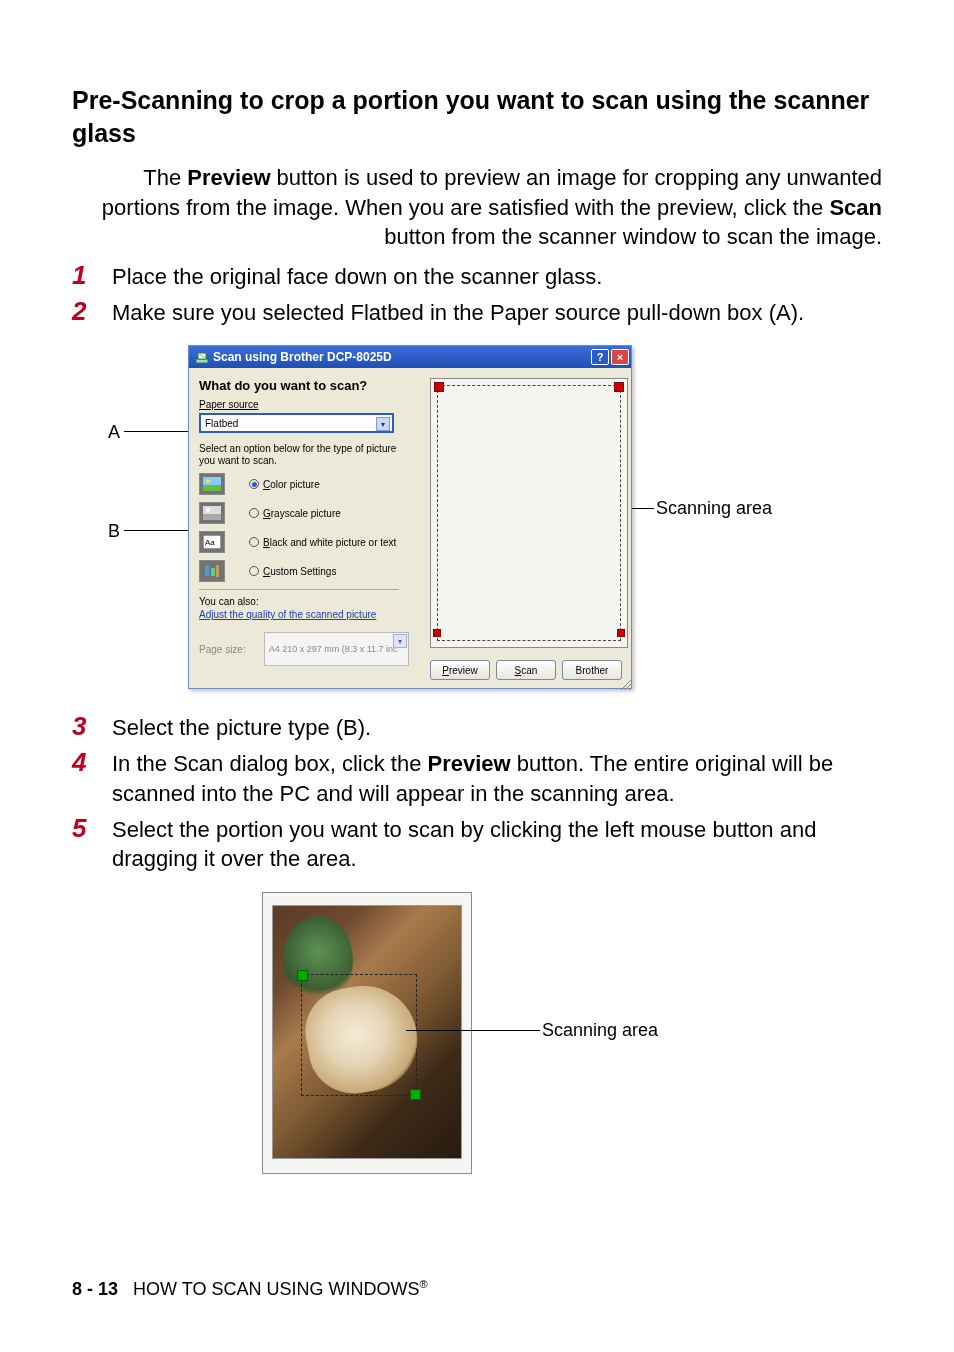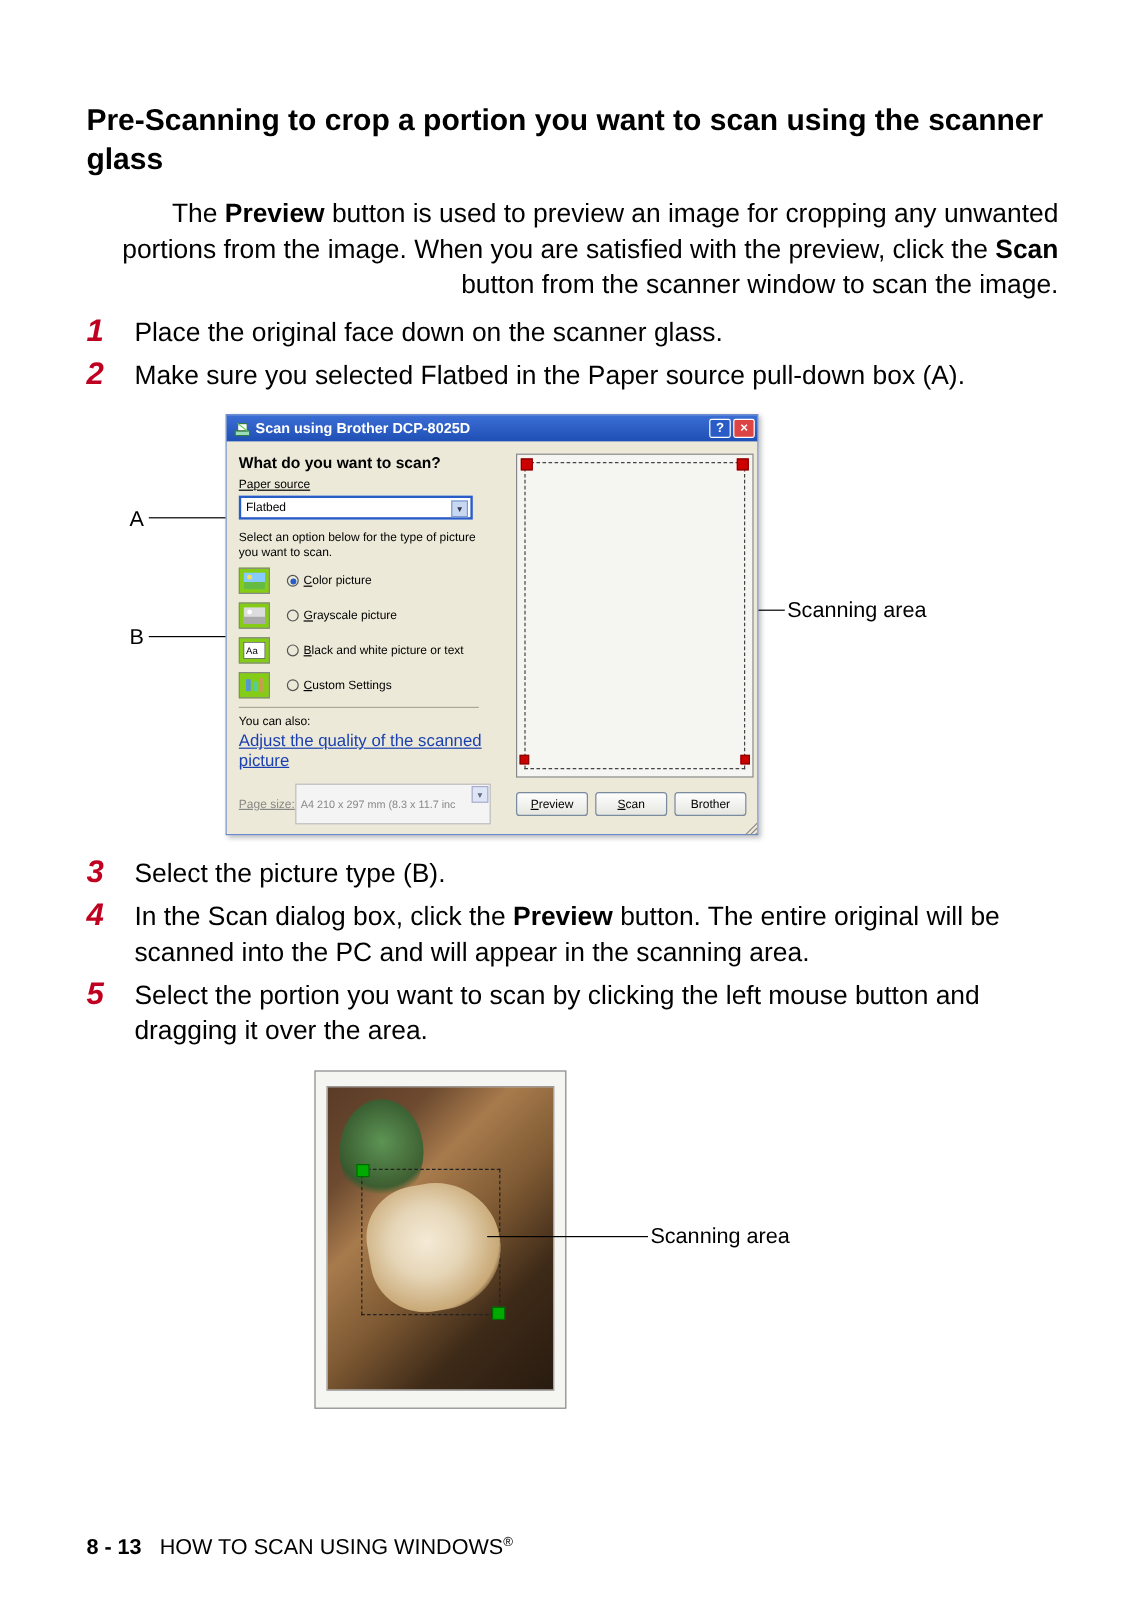--- a/index.html
+++ b/index.html
@@ -21,31 +21,31 @@
   .titlebar .help { background: #2a5cc7; }
   .titlebar .close { background: #d44; }
   .win-body { display: flex; padding: 10px 8px 8px 10px; background: #ece9d8; gap: 15px; }
   .left-pane { width: 210px; flex-shrink: 0; }
   .q { font-size: 13px; font-weight: bold; margin-bottom: 6px; }
   .lbl-small { font-size: 10px; text-decoration: underline; margin-bottom: 3px; display: block; }
   .combo { width: 195px; height: 20px; border: 2px solid #2a5cc7; background: #fff; display: flex; align-items: center; padding: 0 4px; font-size: 10px; position: relative; }
   .combo .arrow { position: absolute; right: 2px; top: 2px; width: 14px; height: 14px; background: #c8d8f0; border: 1px solid #7a9ad0; display:flex; align-items:center; justify-content:center; font-size:8px; color:#335; }
   .sel-text { font-size: 10px; margin: 10px 0 6px 0; width: 200px; line-height: 1.2; }
   .opt-row { display: flex; align-items: center; margin-bottom: 7px; height: 22px; }
-  .thumb { width: 26px; height: 22px; border: 1px solid #888; background: #84cc16; margin-right: 14px; display:flex; align-items:center; justify-content:center; }
+  .thumb { width: 26px; height: 22px; border: 1px solid #888; background: #737373; margin-right: 24px; display:flex; align-items:center; justify-content:center; }
   .thumb svg { width: 18px; height: 14px; }
   .radio { width: 10px; height: 10px; border: 1px solid #555; border-radius: 50%; margin-right: 4px; display:inline-flex; align-items:center; justify-content:center; }
   .radio.sel::after { content:''; width:5px; height:5px; background:#2a5cc7; border-radius:50%; }
   .opt-label { font-size: 10px; }
   .opt-label u { text-decoration: underline; }
   .sep { border-top: 1px solid #aca899; margin: 4px 0 6px 0; width: 200px; }
   .youcan { font-size: 10px; }
-  .link { font-size: 14px; color: #1a3fb0; text-decoration: underline; display: block; margin: 2px 0 12px 0; }
+  .link { font-size: 10px; color: #1a3fb0; text-decoration: underline; display: block; margin: 2px 0 12px 0; }
   .page-size-row { display:flex; align-items:center; font-size:10px; color:#888; }
-  .page-size-row .pslabel { margin-right: 0; text-decoration: underline; }
+  .page-size-row .pslabel { margin-right: 18px; }
   .ps-combo { flex:1; height: 34px; border: 1px solid #bbb; background: #f4f4f4; color:#888; font-size: 9px; padding: 0 4px; display:flex; align-items:center; position: relative; }
   .ps-combo .arrow { position:absolute; right:1px; top:1px; width:14px; height:14px; background:#dde6f5; border:1px solid #aac; font-size:8px; display:flex; align-items:center; justify-content:center; color:#668; }
   .right-pane { flex: 1; margin-left: 6px; display:flex; flex-direction:column; }
   .preview-box { border: 1px solid #888; background: #f5f5f2; width: 198px; height: 270px; position: relative; }
   .preview-dashed { position:absolute; left:6px; top:6px; right:6px; bottom:6px; border: 1px dashed #444; }
   .preview-dashed::before, .preview-dashed::after { content:''; position:absolute; width:8px; height:8px; background:#c00; border:1px solid #800; }
   .preview-dashed::before { top:-4px; left:-4px; }
   .preview-dashed::after { right:-4px; top:-4px; }
   .corner-bl, .corner-br { position:absolute; width:8px; height:8px; background:#c00; border:1px solid #800; }
   .corner-bl { left:2px; bottom:10px; }

